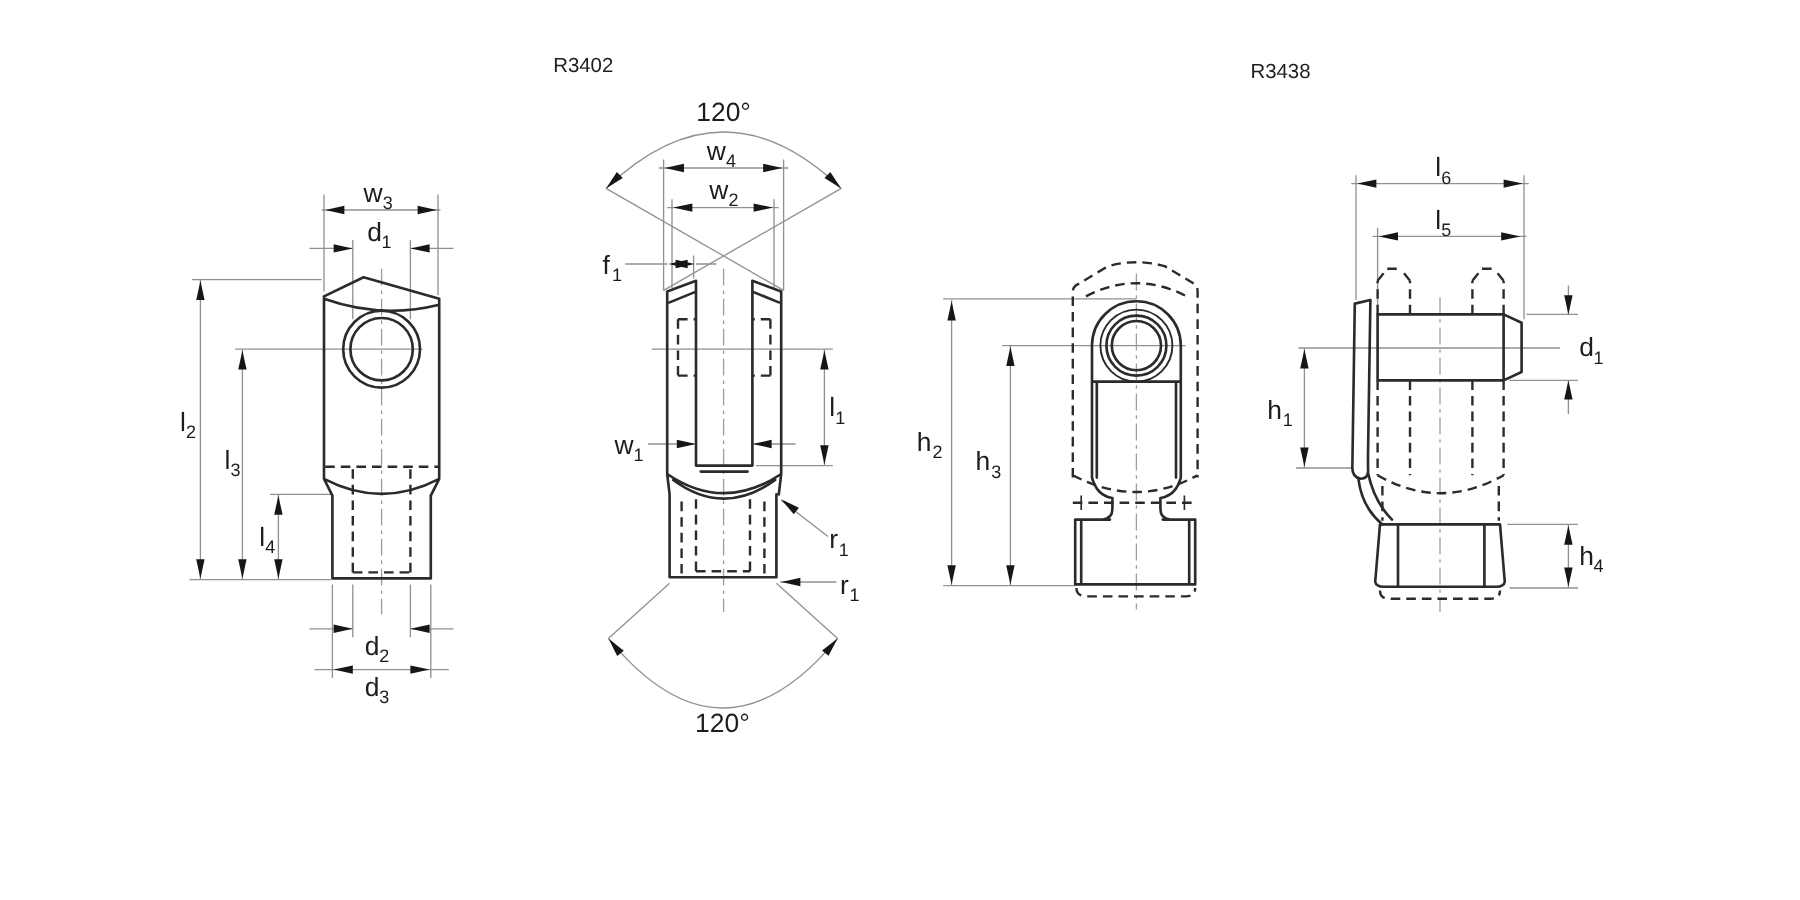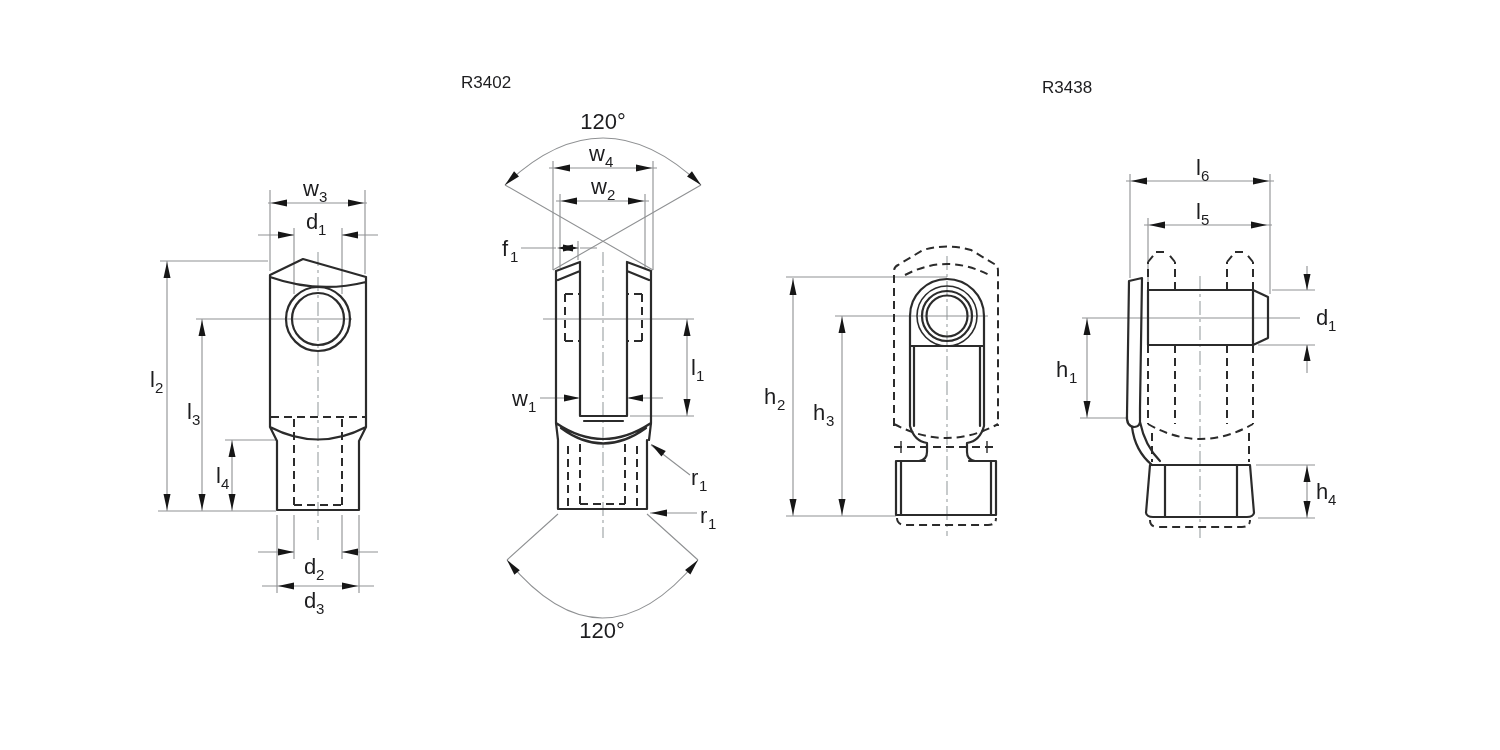--- a/index.html
+++ b/index.html
@@ -1,16 +1,16 @@
 <!DOCTYPE html>
 <html><head>
 <meta charset="utf-8">
 <style>
   html,body{margin:0;padding:0;background:#ffffff;}
-  .stage{position:relative;width:1500px;height:660px;background:#ffffff;overflow:hidden;margin-top:28px;}
+  .stage{position:relative;width:1500px;height:660px;background:#ffffff;overflow:hidden;}
   svg{display:block;}
   .ol   {stroke:#2b2b2b;stroke-width:2.2;fill:none;stroke-linecap:round;stroke-linejoin:round;}
   .ol-t {stroke:#2b2b2b;stroke-width:1.6;fill:none;stroke-linecap:round;}
   .hid  {stroke:#2b2b2b;stroke-width:2;fill:none;stroke-dasharray:8 5;stroke-linecap:butt;}
   .dim  {stroke:#8f9193;stroke-width:1.1;fill:none;}
   .cl   {stroke:#9aa0a2;stroke-width:1.1;fill:none;stroke-dasharray:14 4 3 4;}
   .tick {stroke:#2b2b2b;stroke-width:1.4;fill:none;}
   .arr  {fill:#161616;stroke:none;}
   text{font-family:"Liberation Sans", sans-serif;fill:#1d1d1f;}
   .lbl {font-size:22px;}

